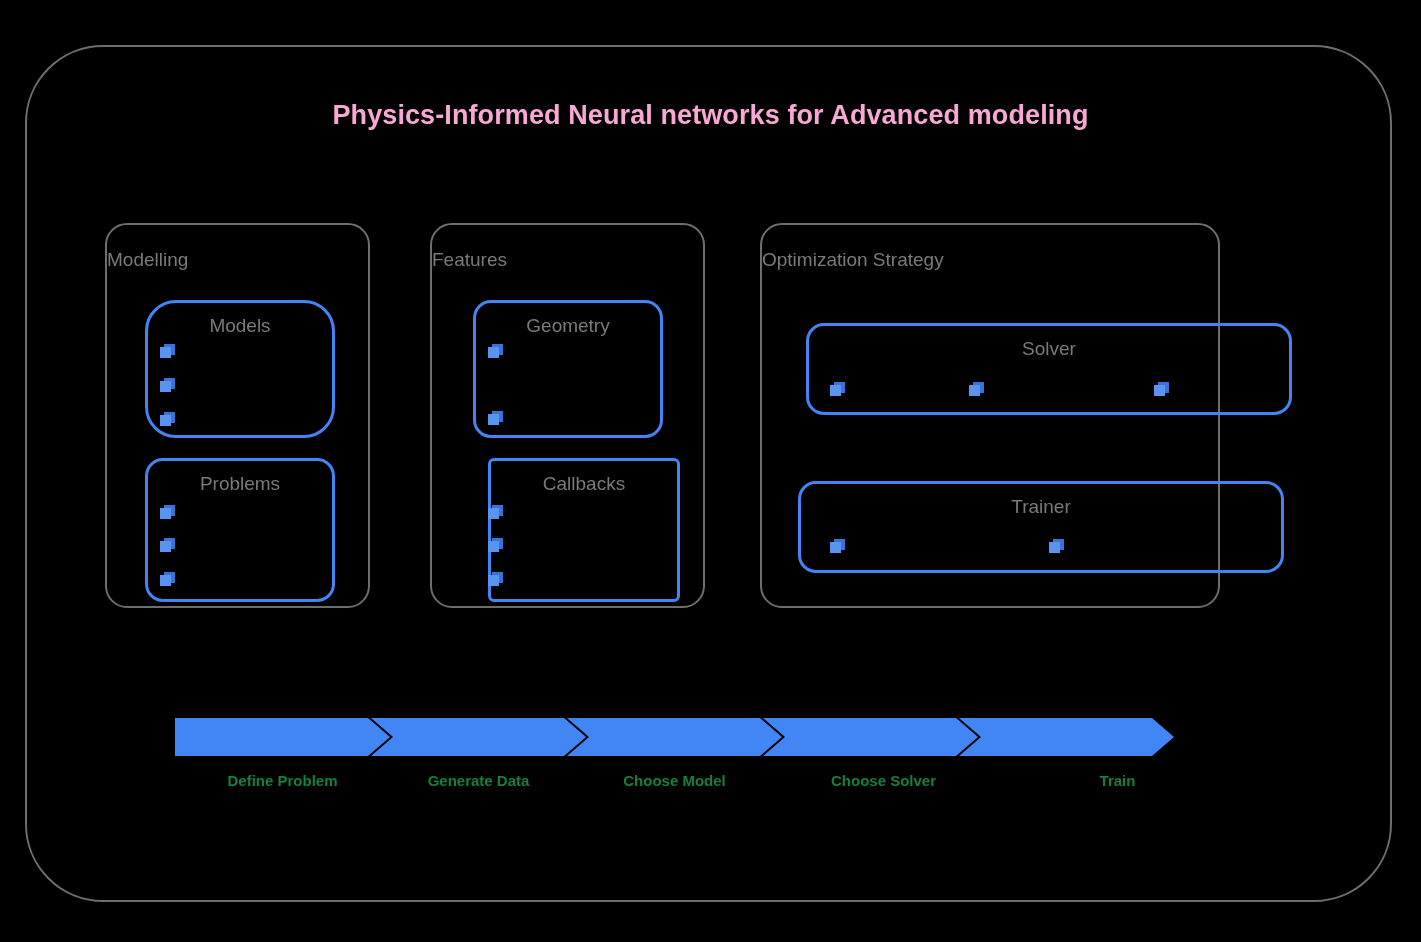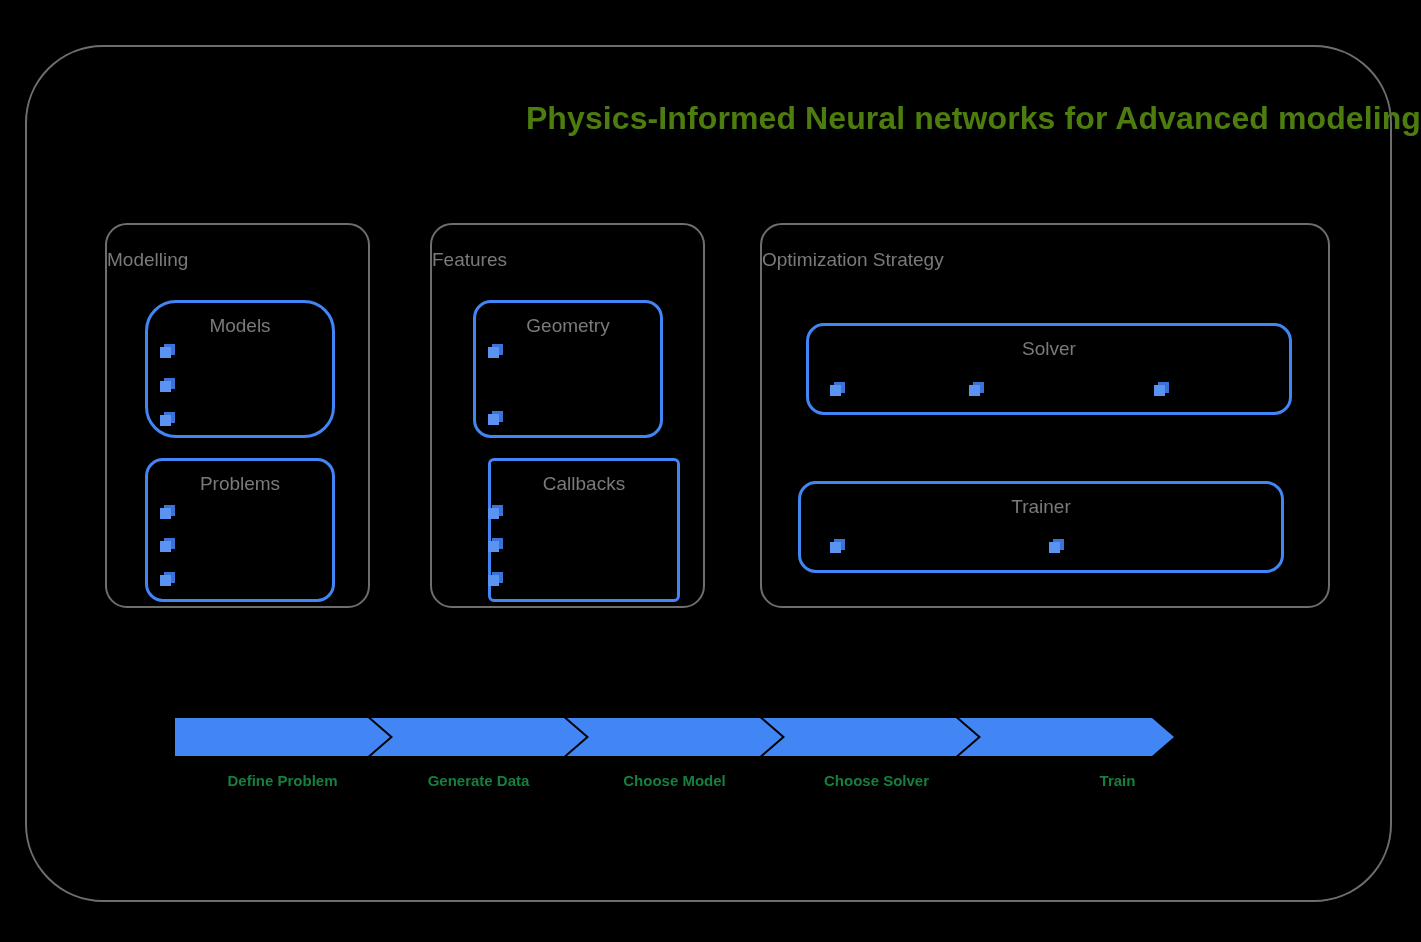--- a/index.html
+++ b/index.html
@@ -28,24 +28,24 @@
     border-radius: 78px;
     background: transparent;
   }
 
   
   #diagram-title {
     position: absolute;
     left: 0;
     top: 100px;
     width: 1421px;
-    text-align: right;
-    font-size: 32px;
+    text-align: center;
+    font-size: 27px;
     font-weight: bold;
-    color: #4d7c0f;
+    color: #f9a8d4;
     letter-spacing: 0.1px;
     white-space: nowrap;
   }
 
   
   .group-panel {
     position: absolute;
     box-sizing: border-box;
     border: 2px solid #6e6e6e;
     border-radius: 22px;
@@ -58,21 +58,21 @@
     top: 24px;
     text-align: left;
     font-size: 19px;
     font-weight: 400;
     color: #7a7a7a;
     white-space: nowrap;
   }
 
   #group-modelling { left: 105px; top: 223px; width: 265px; height: 385px; }
   #group-features  { left: 430px; top: 223px; width: 275px; height: 385px; padding-left: 45px; }
-  #group-optimization { left: 760px; top: 223px; width: 570px; height: 385px; }
+  #group-optimization { left: 760px; top: 223px; width: 460px; height: 385px; }
 
   
   .sub-box {
     position: absolute;
     box-sizing: border-box;
     border: 3px solid #4285f4;
     border-radius: 18px;
     background: transparent;
   }
   .sub-title {
@@ -255,15 +255,15 @@
 <div id="pipeline"></div>
 <div id="pipeline-labels"></div>
 
 <div class="chevron" style="position: absolute; left: 175px; top: 718px; width: 215px; height: 38px; clip-path: polygon(0px 0px, 193px 0px, 215px 50%, 193px 100%, 0px 100%, 0px 50%);"></div>
 <div class="pipe-label" style="left: 175px; width: 215px;">Define Problem</div>
 <div class="chevron" style="position: absolute; left: 371px; top: 718px; width: 215px; height: 38px; clip-path: polygon(0px 0px, 193px 0px, 215px 50%, 193px 100%, 0px 100%, 22px 50%);"></div>
 <div class="pipe-label" style="left: 371px; width: 215px;">Generate Data</div>
 <div class="chevron" style="position: absolute; left: 567px; top: 718px; width: 215px; height: 38px; clip-path: polygon(0px 0px, 193px 0px, 215px 50%, 193px 100%, 0px 100%, 22px 50%);"></div>
 <div class="pipe-label" style="left: 567px; width: 215px; text-align: center;">Choose Model</div>
 <div class="chevron" style="position: absolute; left: 763px; top: 718px; width: 215px; height: 38px; clip-path: polygon(0px 0px, 193px 0px, 215px 50%, 193px 100%, 0px 100%, 22px 50%);"></div>
-<div class="pipe-label" style="left: 769px; width: 215px;">Choose Solver</div>
+<div class="pipe-label" style="left: 721px; width: 215px; text-align: right;">Choose Solver</div>
 <div class="chevron" style="position: absolute; left: 959px; top: 718px; width: 215px; height: 38px; clip-path: polygon(0px 0px, 193px 0px, 215px 50%, 193px 100%, 0px 100%, 22px 50%);"></div>
 <div class="pipe-label" style="left: 1010px; width: 215px;">Train</div>
 
 </body></html>

